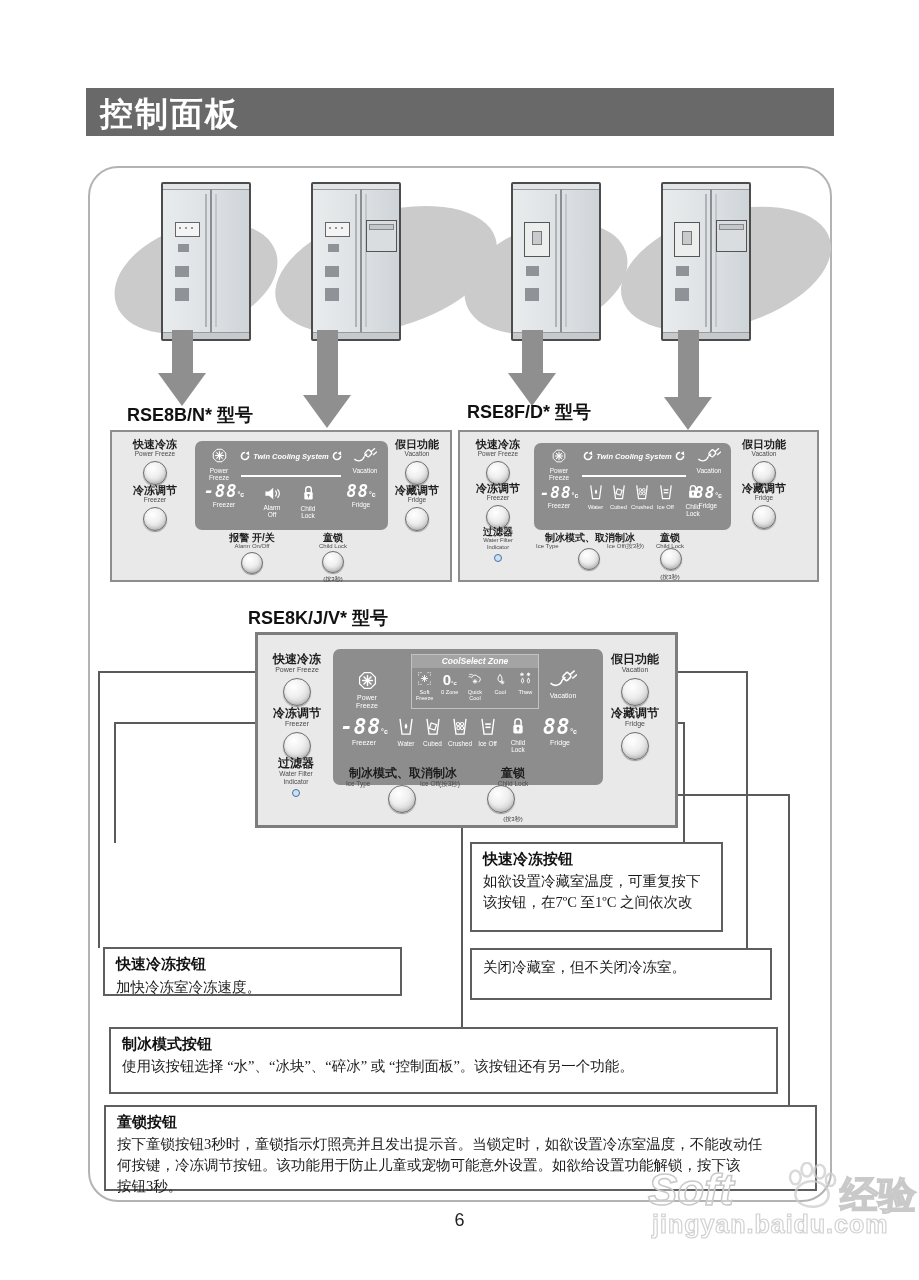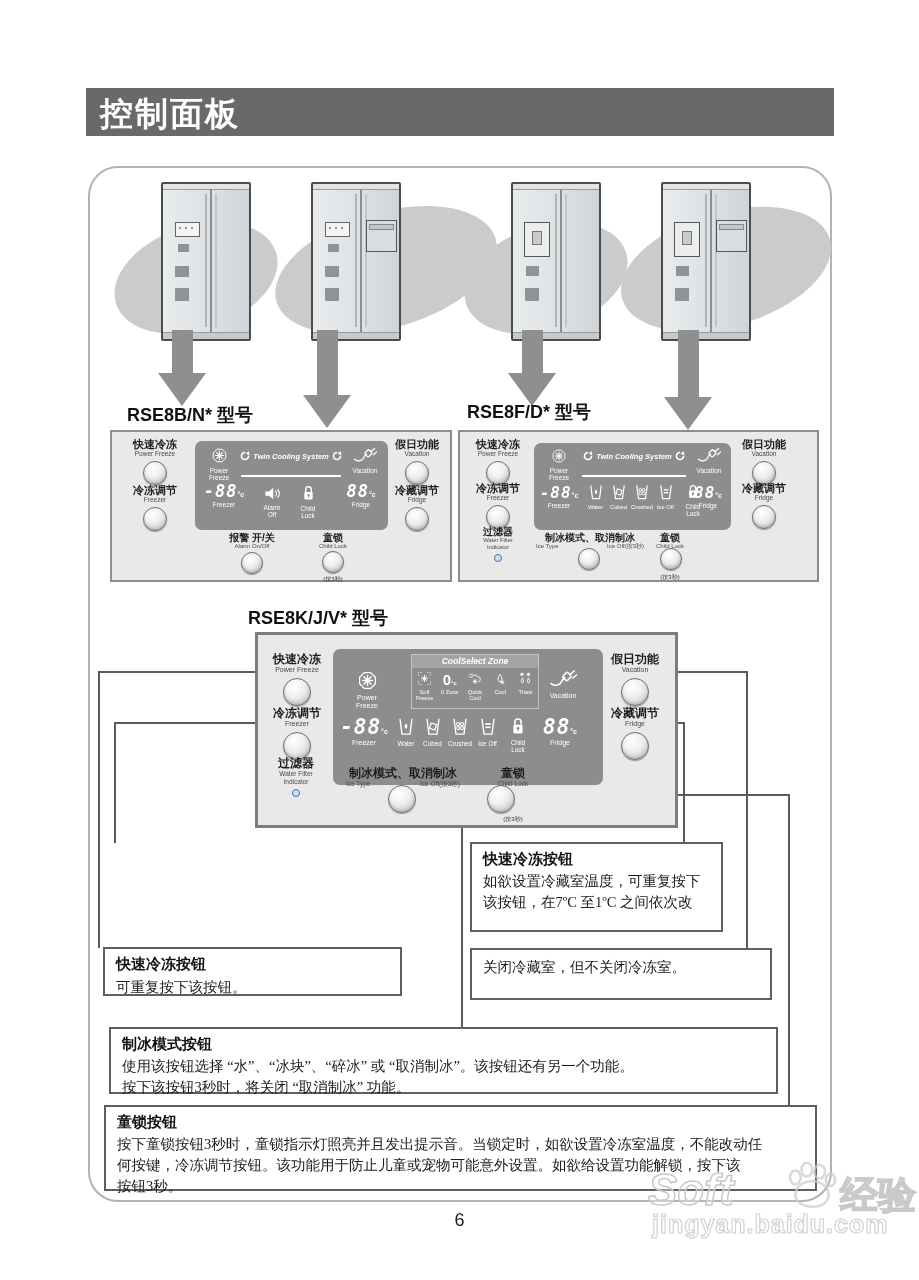--- a/index.html
+++ b/index.html
@@ -628,29 +628,28 @@
     <div class="ctl hold3" style="left:210px;top:178px;width:90px;">(按3秒)</div>
   </div>
 
   <div class="ibox tight" style="left:470px;top:842px;width:253px;height:90px;">
     <h2>快速冷冻按钮</h2>
     <div class="line">如欲设置冷藏室温度，可重复按下</div>
     <div class="line">该按钮，在7ºC 至1ºC 之间依次改</div>
   </div>
   <div class="ibox" style="left:103px;top:947px;width:299px;height:49px;">
     <h2>快速冷冻按钮</h2>
-    <div class="line">可重复按下该按钮。</div>
+    <div class="line">加快冷冻室冷冻速度。</div>
   </div>
   <div class="ibox" style="left:470px;top:948px;width:302px;height:52px;">
     <div class="line">关闭冷藏室，但不关闭冷冻室。</div>
   </div>
   <div class="ibox tight" style="left:109px;top:1027px;width:669px;height:67px;">
     <h2>制冰模式按钮</h2>
-    <div class="line">使用该按钮选择 “水”、“冰块”、“碎冰” 或 “取消制冰”。该按钮还有另一个功能。</div>
-    <div class="line">按下该按钮3秒时，将关闭 “取消制冰” 功能。</div>
+    <div class="line">使用该按钮选择 “水”、“冰块”、“碎冰” 或 “控制面板”。该按钮还有另一个功能。</div>
   </div>
   <div class="ibox tight" style="left:104px;top:1105px;width:713px;height:86px;">
     <h2>童锁按钮</h2>
     <div class="line">按下童锁按钮3秒时，童锁指示灯照亮并且发出提示音。当锁定时，如欲设置冷冻室温度，不能改动任</div>
     <div class="line">何按键，冷冻调节按钮。该功能用于防止儿童或宠物可能意外设置。如欲给设置功能解锁，按下该</div>
     <div class="line">按钮3秒。</div>
   </div>
 
   <div class="page-num">6</div>
 

